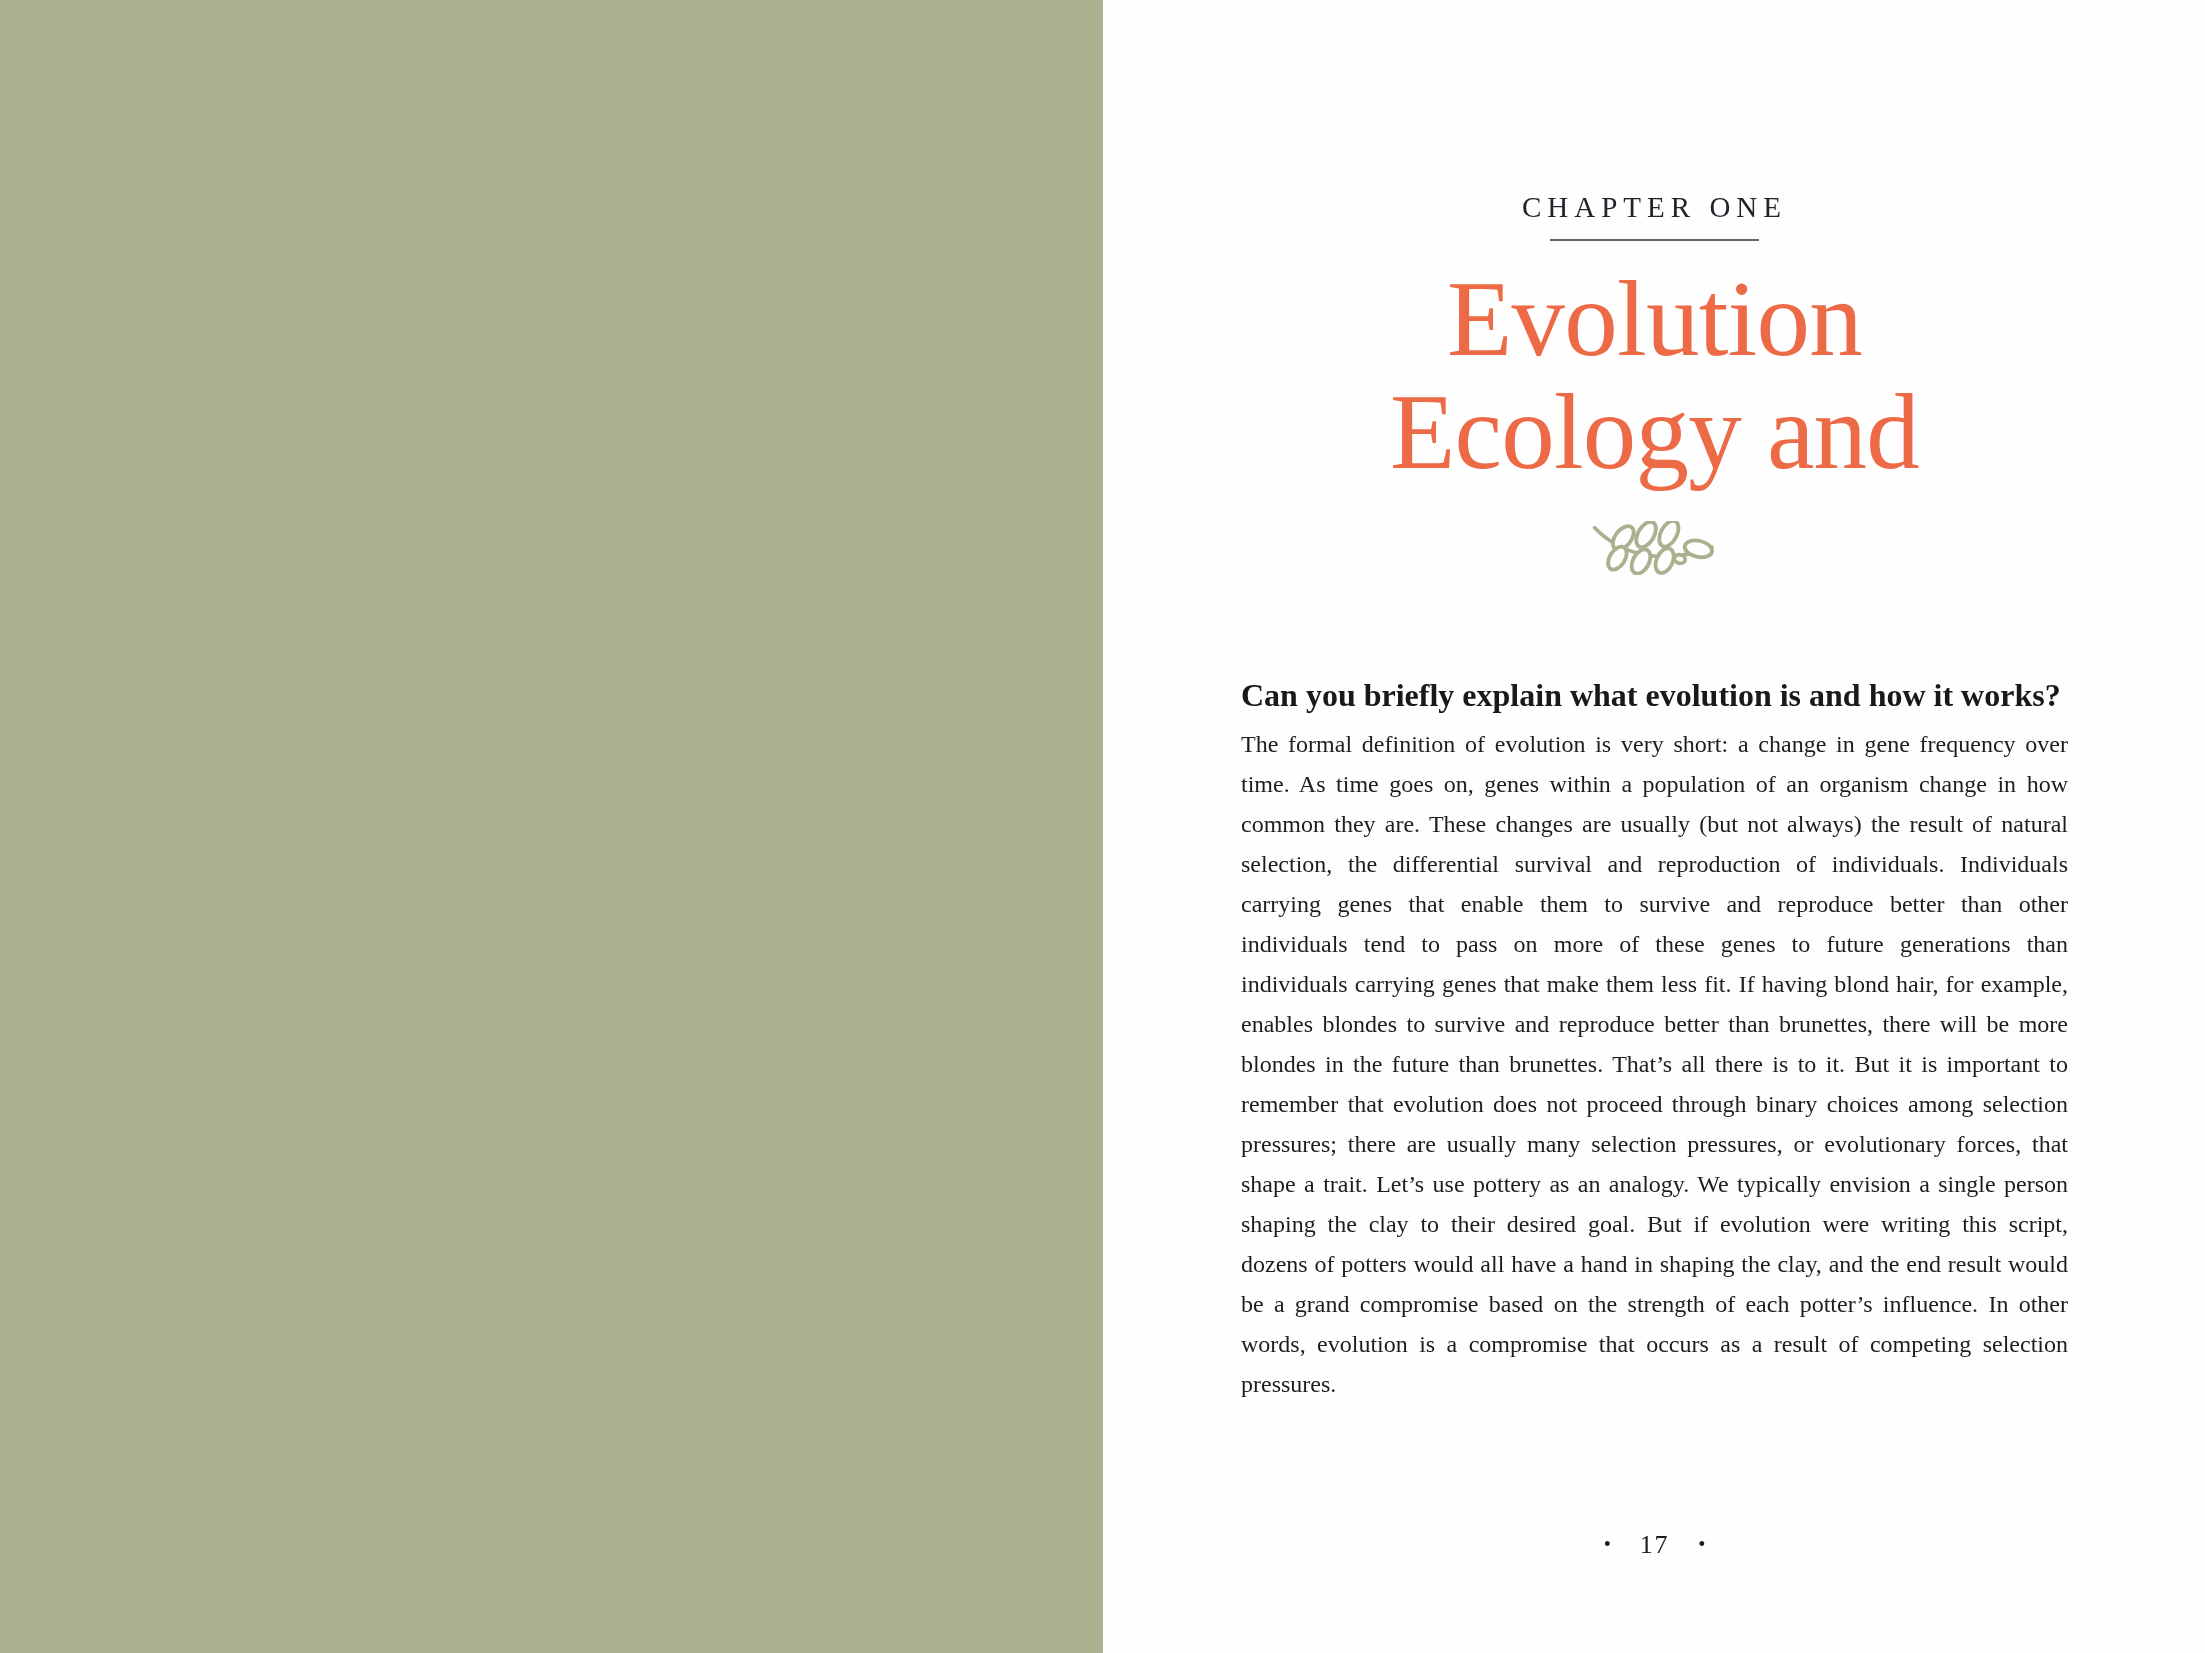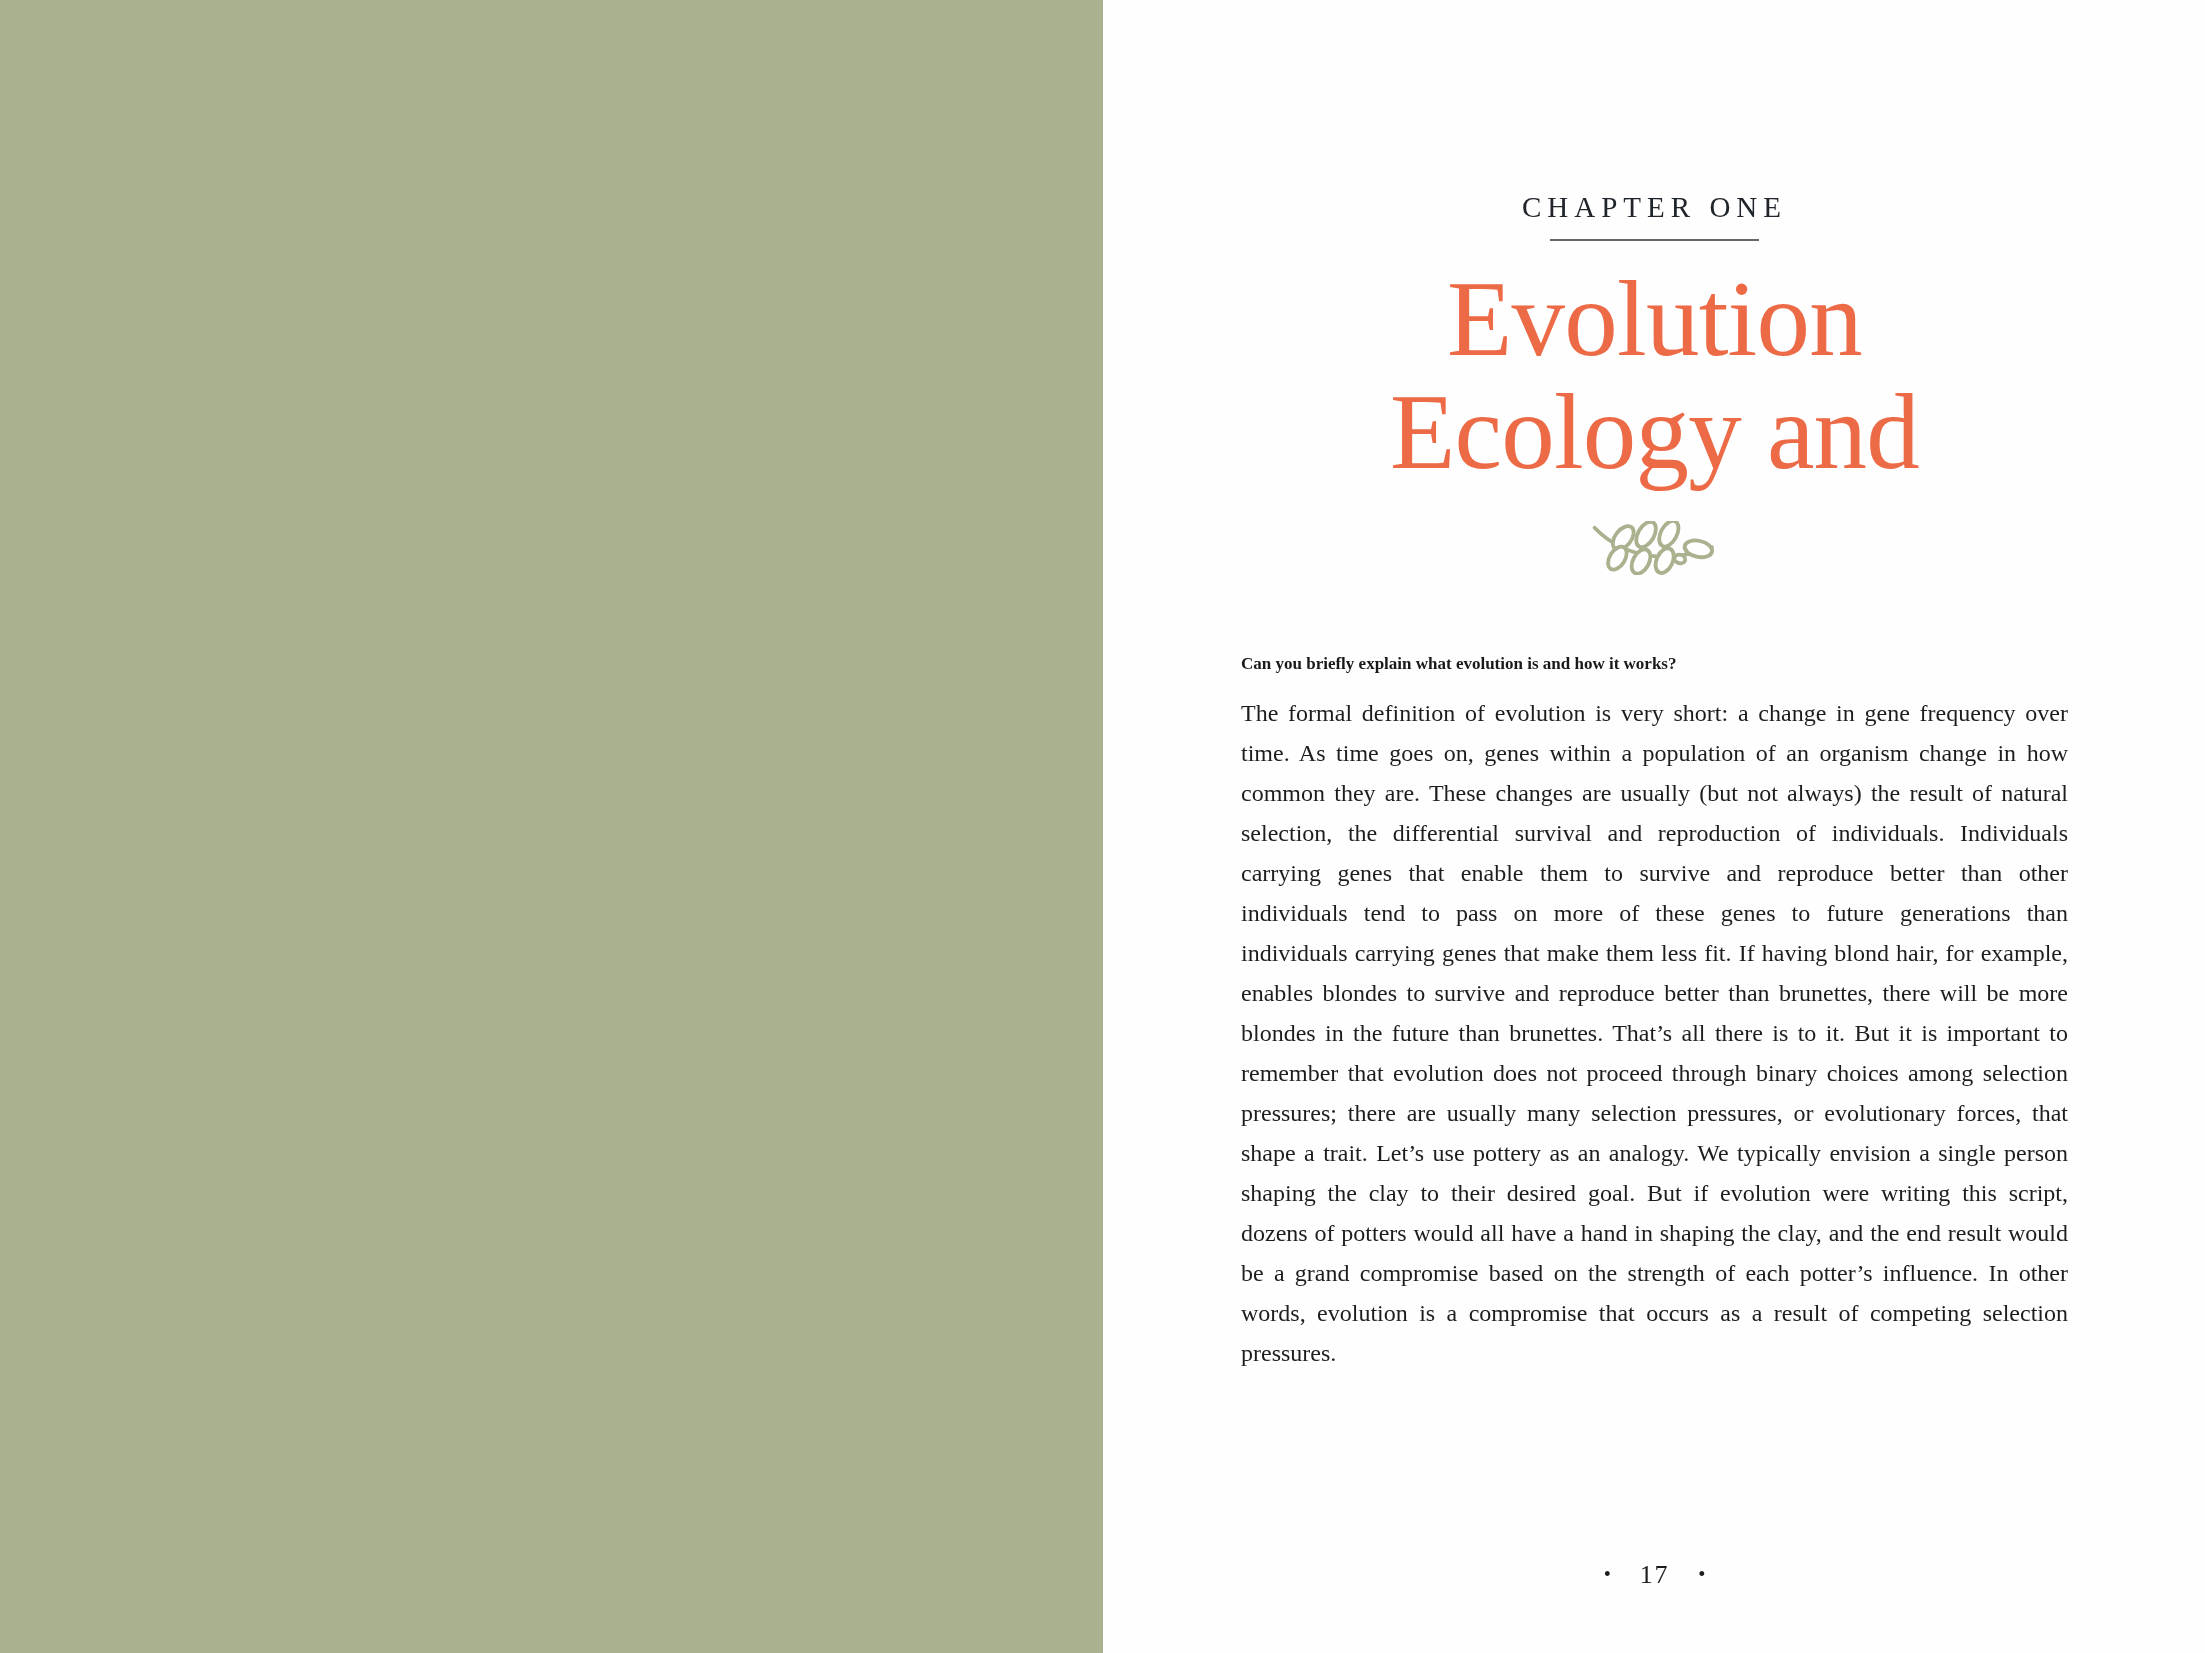--- a/index.html
+++ b/index.html
@@ -57,41 +57,41 @@
     line-height: 113px;
     letter-spacing: -0.8px;
     color: #ED6A46;
   }
   .title .title-line { display: block; }
   .ornament-wrap {
     margin-top: 32px;
     height: 56px;
   }
   .question {
-    margin-top: 71px;
+    margin-top: 102px;
     text-align: left;
     font-weight: bold;
-    font-size: 17px;
+    font-size: 32px;
     line-height: 32px;
     color: #191917;
   }
   .answer {
     margin: 12.7px 0 0 0;
     text-align: justify;
     text-justify: inter-word;
     font-size: 24px;
     line-height: 40px;
     color: #1e1d1b;
     word-spacing: 0.8px;
   }
   .folio {
     position: absolute;
     left: 0;
     right: 0;
-    bottom: 66px;
+    bottom: 96px;
     text-align: center;
     color: #1b1b1b;
     font-size: 26px;
     line-height: 26px;
   }
   .folio .dot {
     font-size: 20.4px;
     vertical-align: 2.5px;
   }
   .folio .num {

